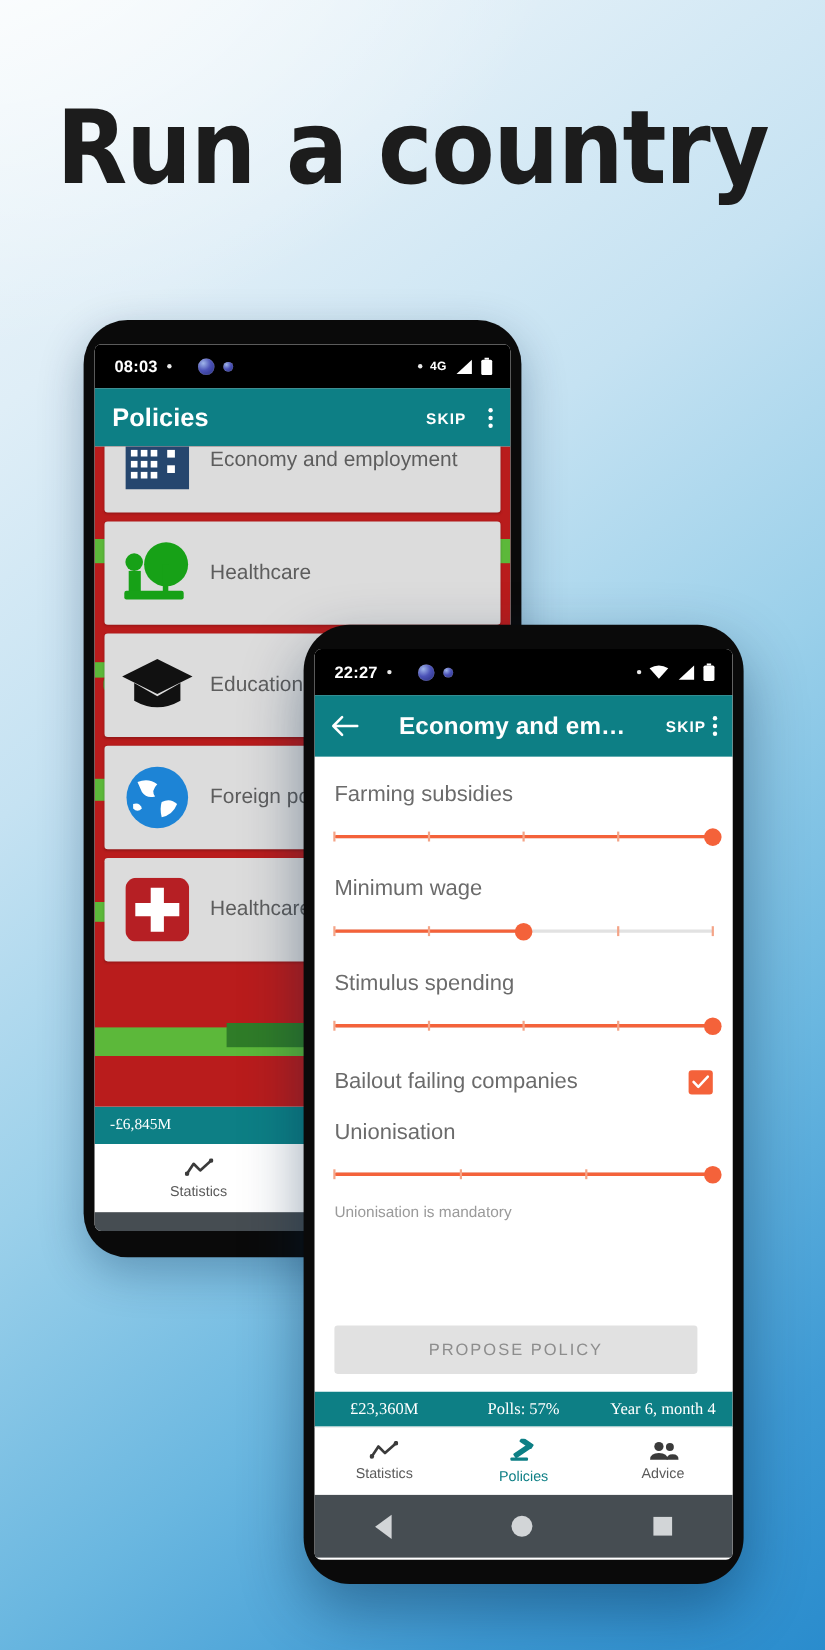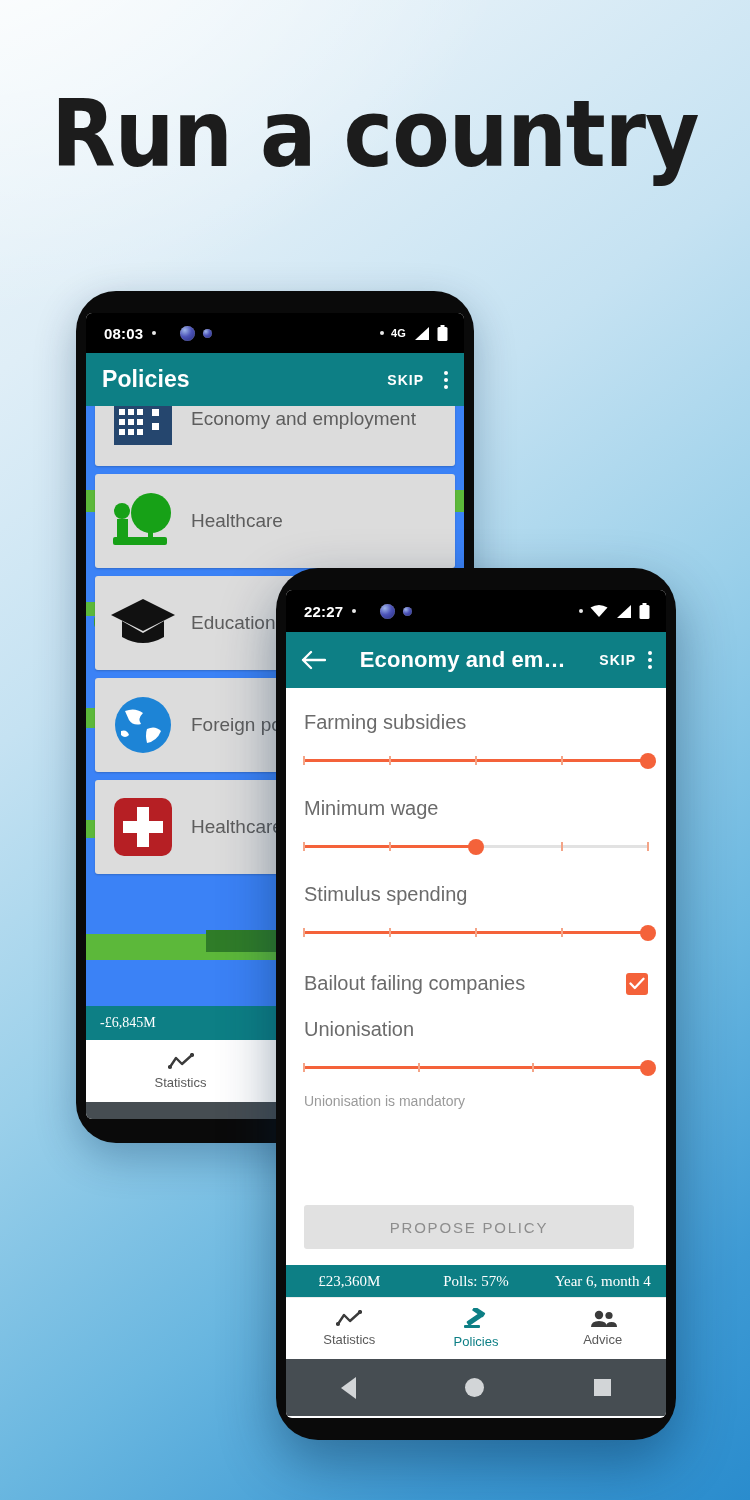--- a/index.html
+++ b/index.html
@@ -70,21 +70,21 @@
     border-radius:40px;
     box-shadow:0 14px 40px rgba(0,40,80,.30);
   }
   #backPhone .screen{ left:10px; top:22px; width:378px; height:806px; border-radius:6px; }
   #backPhone .statusbar{ height:40px; }
   #backPhone .appbar{ height:53px; padding:0 16px; justify-content:space-between; }
   #backPhone .appbar .title{ font-size:23px; }
 
   .maplist{
     position:relative; height:600px; overflow:hidden;
-    background:#3b82f6;
+    background:#b91c1c;
   }
   .mapblob{ position:absolute; background:#3fa22f; }
   .mapblob.l{ background:#5cb83a; }
   .mapblob.d{ background:#2f7c28; }
   .policyrow{
     position:relative; margin:8px 9px; background:#dcdcdc;
     border-radius:3px; height:94px; display:flex; align-items:center;
     box-shadow:0 1px 2px rgba(0,0,0,.18);
   }
   .policyrow .ico{ width:96px; display:flex; align-items:center; justify-content:center; }
@@ -95,21 +95,21 @@
   #backPhone .androidbar{ height:57px; }
 
   
   #frontPhone{
     left:276px; top:568px; width:400px; height:872px;
     border-radius:42px;
     box-shadow:0 22px 55px rgba(0,35,70,.42);
   }
   #frontPhone .screen{ left:10px; top:22px; width:380px; height:828px; border-radius:6px; }
   #frontPhone .statusbar{ height:42px; }
-  #frontPhone .appbar{ height:56px; padding:0 14px; gap:12px; }
+  #frontPhone .appbar{ height:56px; padding:0 14px; gap:6px; }
   #frontPhone .appbar .title{ flex:1; text-align:center; }
 
   .policybody{ background:#fff; height:577px; position:relative; padding:0 18px; }
   .reset{ font-size:15px; color:#9a9a9a; letter-spacing:1.6px; padding:20px 0 0 4px; }
 
   .pitem{ padding-top:23px; }
   .plabel{ font-size:20px; color:#6b6b6b; }
   .slider{ position:relative; height:26px; margin-top:14px; }
   .strack{ position:absolute; left:0; right:0; top:11px; height:3px; background:#e2e2e2; border-radius:2px; }
   .sfill{ position:absolute; left:0; top:11px; height:3px; background:#f4623a; border-radius:2px; }

